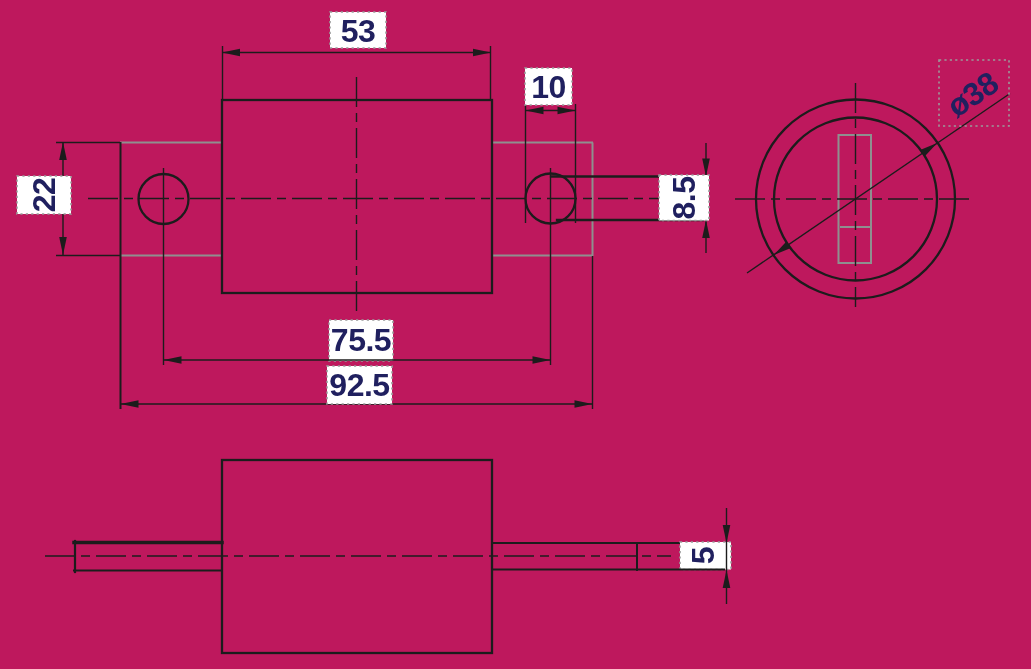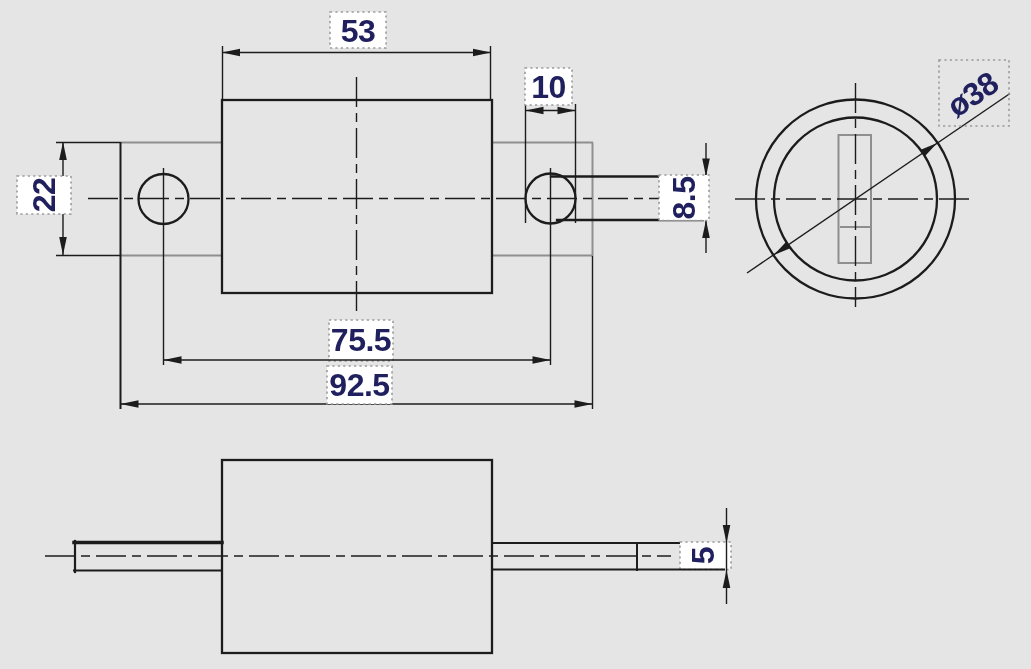--- a/index.html
+++ b/index.html
@@ -1,16 +1,16 @@
 <!DOCTYPE html>
 <html><head>
 <meta charset="utf-8">
 <style>
   html,body{margin:0;padding:0;background:#fff;}
-  .stage{position:relative;width:1031px;height:669px;background:#e5e5e5;overflow:hidden;
+  .stage{position:relative;width:1031px;height:669px;background:#be185d;overflow:hidden;
          font-family:"Liberation Sans",sans-serif;}
   svg{display:block;}
   .ol   {stroke:#1c1c1c;stroke-width:2.3;fill:none;stroke-linecap:square;}
   .thin {stroke:#1c1c1c;stroke-width:1.4;fill:none;stroke-linecap:butt;}
   .cl   {stroke:#1c1c1c;stroke-width:1.4;fill:none;stroke-dasharray:30 6 9 6;}
   .gray {stroke:#8f8f8f;stroke-width:2;fill:none;}
   .arrow{fill:#1c1c1c;stroke:none;}
   .dotbox{stroke:#9b9b9b;stroke-width:1.6;stroke-dasharray:2.2 3.2;}
   .boxfill{fill:#ffffff;}
   .boxclear{fill:none;}

